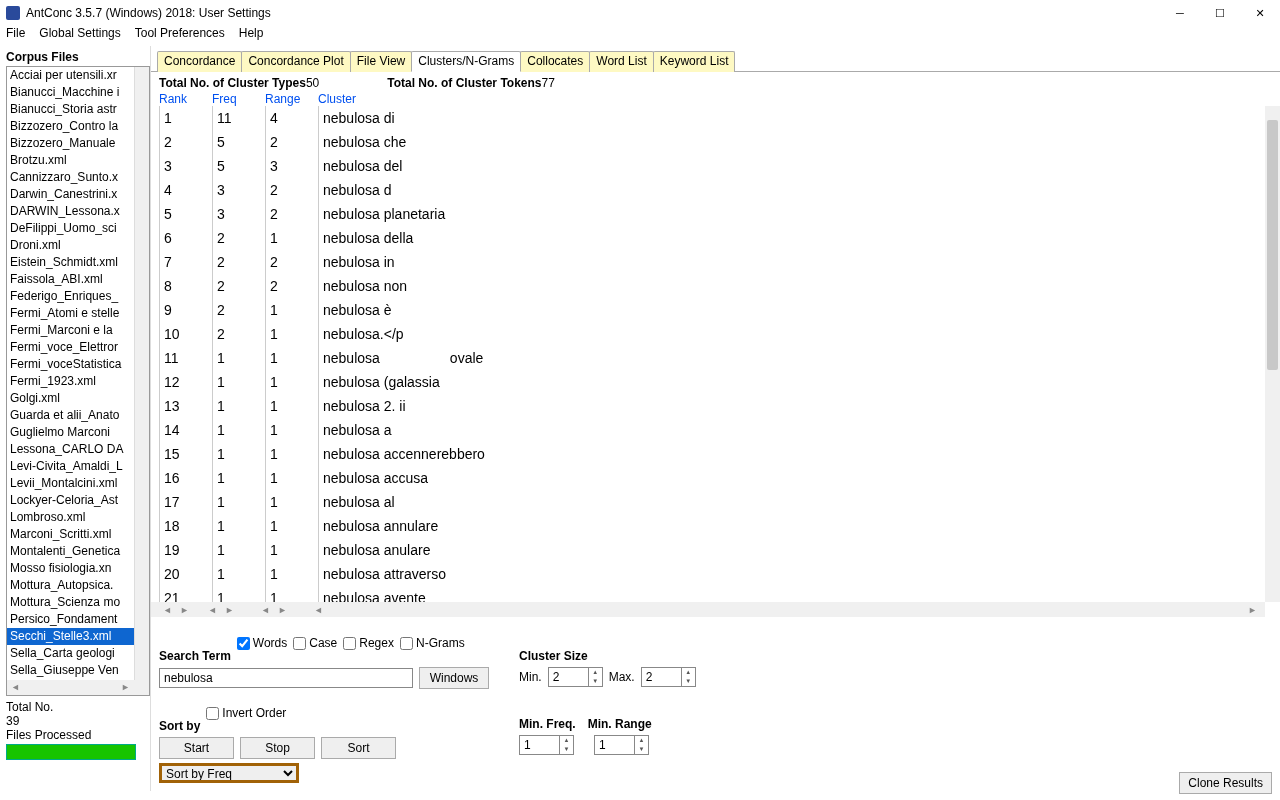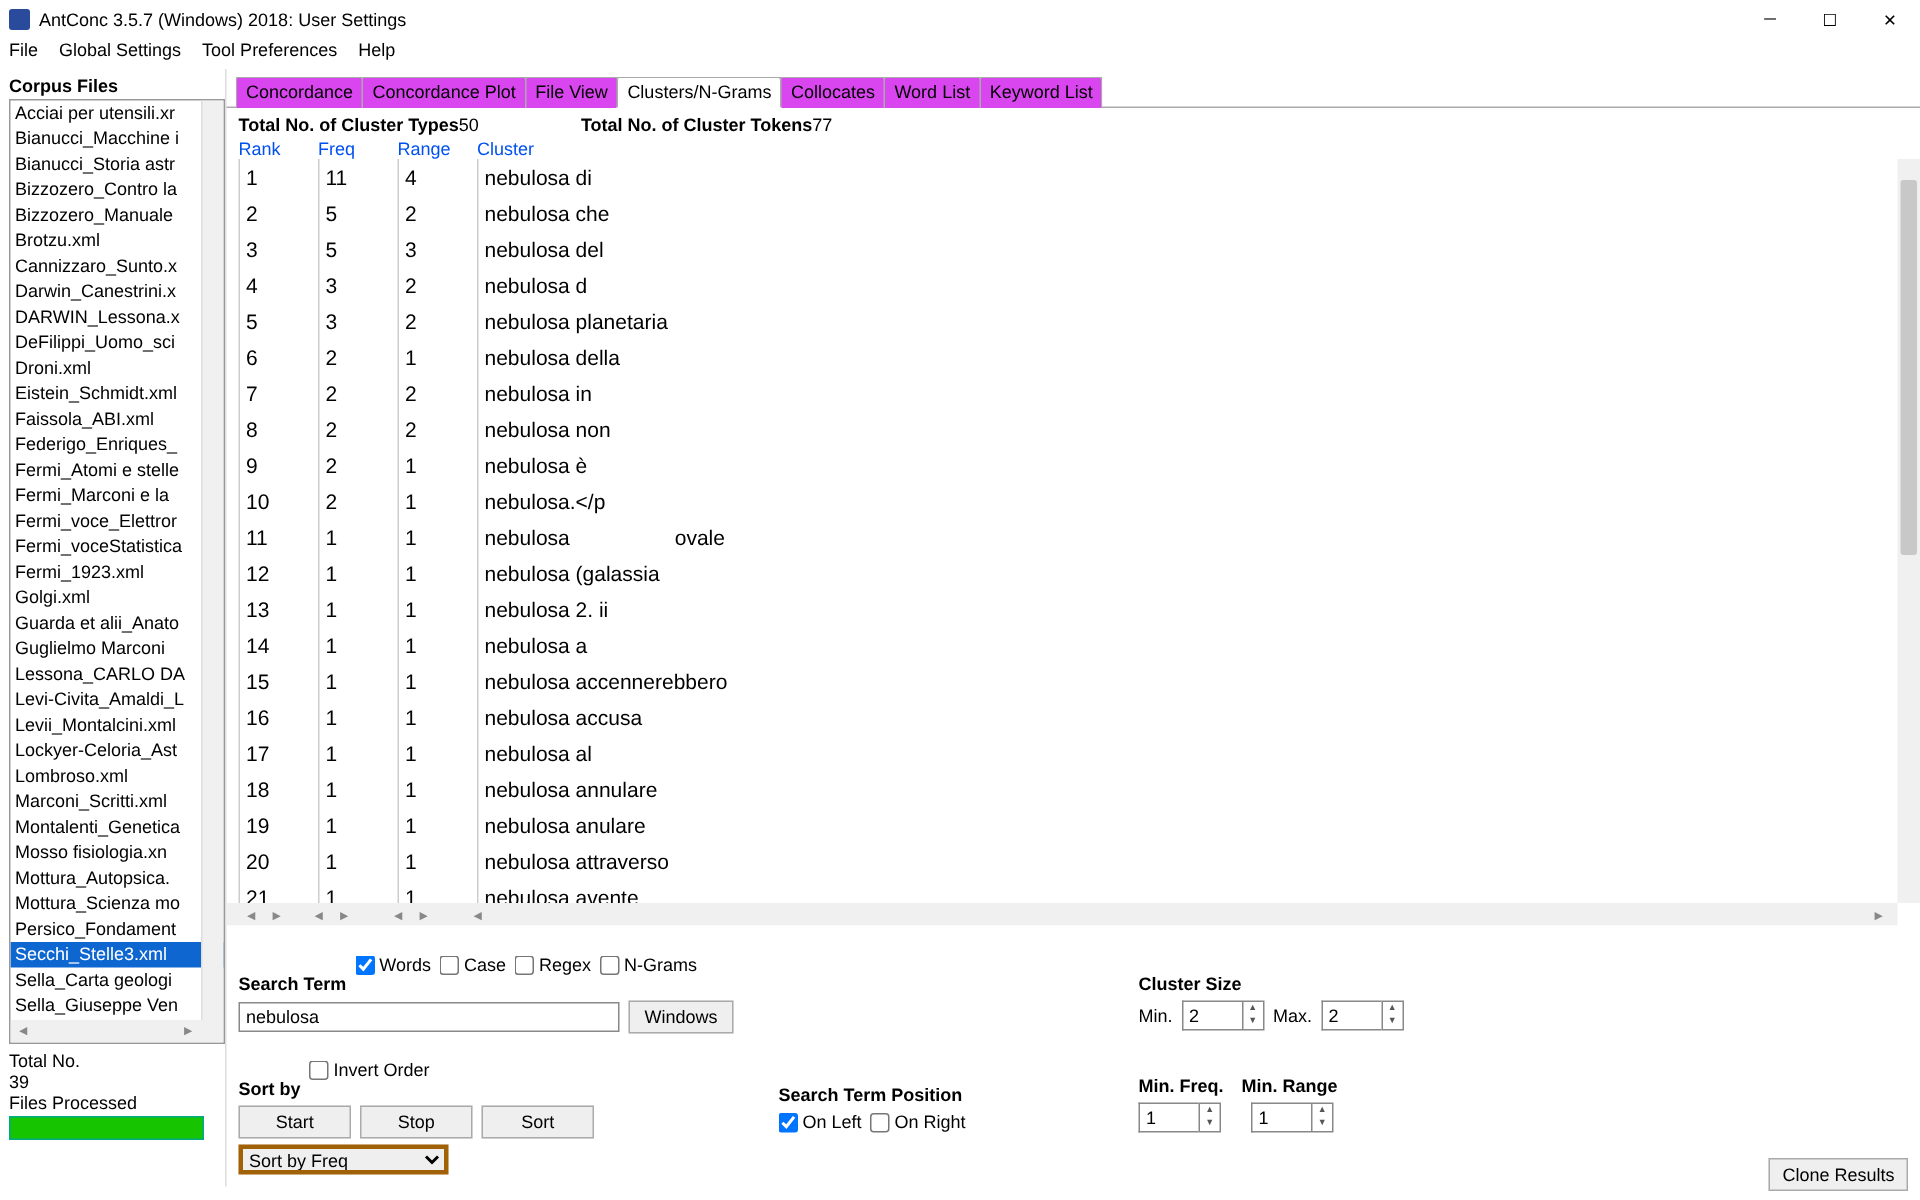--- a/index.html
+++ b/index.html
@@ -25,21 +25,21 @@
 .corpus-list .harrows { position: absolute; left: 0; right: 0; bottom: 0; height: 15px; background: #f0f0f0; display: flex; justify-content: space-between; padding: 0 15px 0 0; font-size: 9px; color: #888; align-items: center; }
 .corpus-list .harrows span { padding: 0 4px; }
 
 .left .sum { margin-top: 4px; font-size: 12px; }
 .left .sum .lbl { font-weight: 400; }
 .left .progress { width: 130px; height: 16px; background: #17c400; border: 1px solid #0a8; margin-top: 2px; }
 
 .right { flex: 1; display: flex; flex-direction: column; border-left: 1px solid #ddd; }
 
 .tabs { display: flex; height: 22px; margin-top: 4px; padding-left: 6px; border-bottom: 1px solid #aaa; }
-.tab { padding: 2px 6px; border: 1px solid #aaa; border-bottom: none; margin-right: -1px; background: #d946ef; border-radius: 2px 2px 0 0; position: relative; top: 1px; }
+.tab { padding: 2px 6px; border: 1px solid #aaa; border-bottom: none; margin-right: -1px; background: #fef9c3; border-radius: 2px 2px 0 0; position: relative; top: 1px; }
 .tab.active { background: #fff; border-bottom: 1px solid #fff; z-index:2; }
 
 .stats { display: flex; padding: 4px 8px 2px 8px; gap: 8px; font-size: 12px; }
 .stats .grp { display: flex; gap: 0; }
 .stats .lbl { font-weight: 700; }
 .stats .grp2 { margin-left: 60px; }
 
 .cols { display: flex; padding: 0 8px; font-size: 12px; color: #0050f0; }
 .cols .c1 { width: 53px; }
 .cols .c2 { width: 53px; }
@@ -384,38 +384,20 @@
         <div class="ctrl-row">
           <button class="btn wide">Start</button>
           <button class="btn wide">Stop</button>
           <button class="btn wide">Sort</button>
         </div>
         <div class="ctrl-row">
           <select style="width:140px"><option>Sort by Freq</option></select>
         </div>
       </div>
 
-      <div class="col2">
-        <div class="ctrl-row" style="height:18px"></div>
-        <div class="ctrl-row" style="height:22px"></div>
-        <div class="ctrl-row" style="height:22px"></div>
-        <div class="ctrl-row">
-          <span class="lbl">Search Term Position</span>
-        </div>
-        <div class="ctrl-row">
-          <label class="chk">
-              <input type="checkbox" checked="" style="">
-              <span>On Left</span>
-            </label>
-          <label class="chk">
-              <input type="checkbox" style="">
-              <span>On Right</span>
-            </label>
-        </div>
-      </div>
 
       <div class="col3">
         <div class="ctrl-row">
           <span class="lbl">Cluster Size</span>
         </div>
         <div class="ctrl-row">
           <span>Min.</span>
           <div class="spin">
               <input type="text" value="2" style="">
               <div class="arrows">

